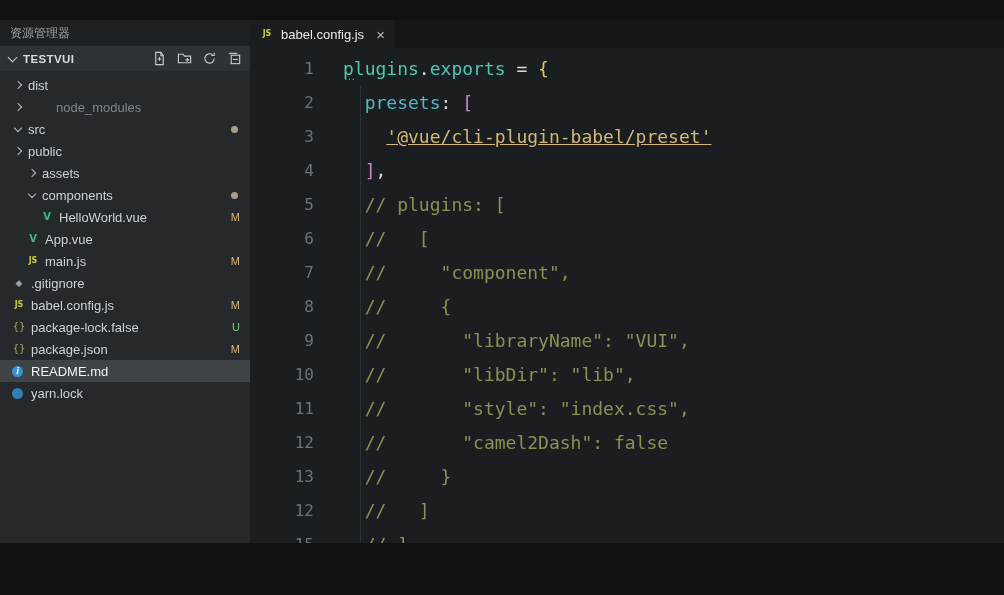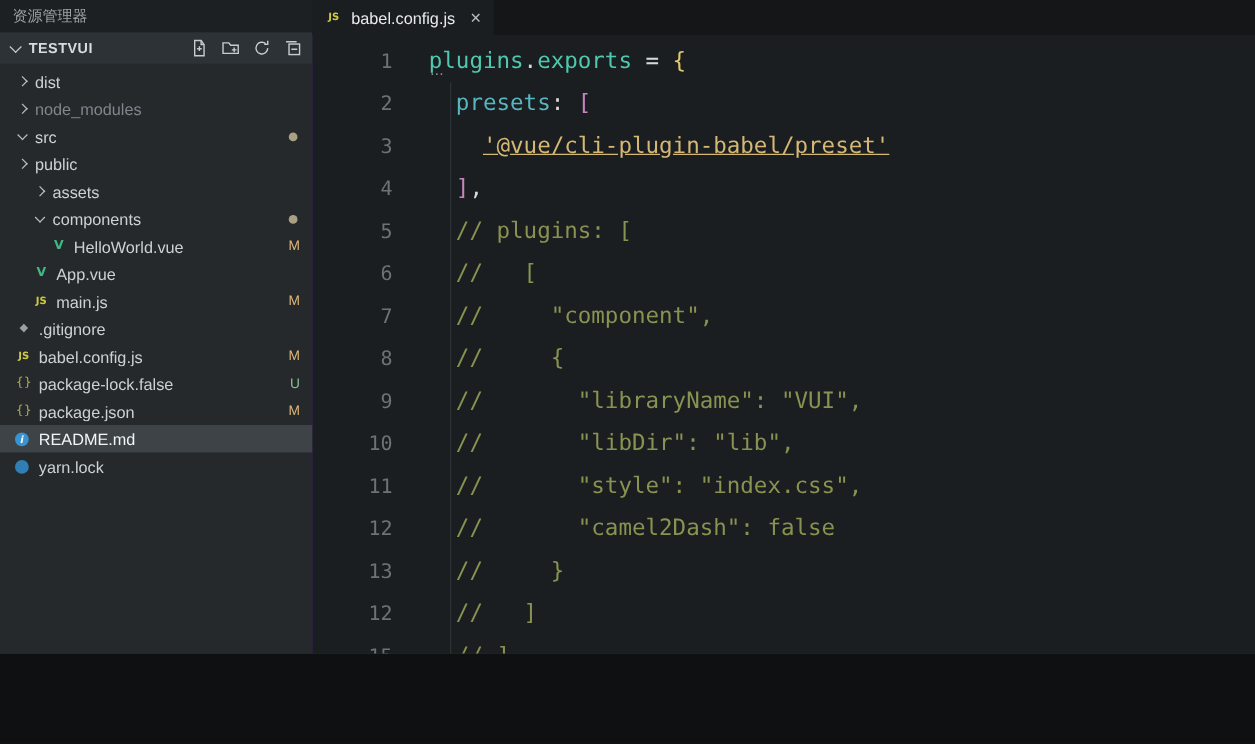--- a/index.html
+++ b/index.html
@@ -1,17 +1,17 @@
 <!DOCTYPE html>
 <html><head>
 <meta charset="utf-8">
 <style>
   html,body{margin:0;padding:0;background:#0e1012;}
-  .app{position:relative;width:1004px;height:523px;background:#4c1d95;overflow:hidden;
-       font-family:"Liberation Sans",sans-serif;-webkit-font-smoothing:antialiased;}
+  .app{position:relative;width:1004px;height:523px;background:#14532d;overflow:hidden;
+       font-family:"Liberation Sans",sans-serif;margin-top:20px;-webkit-font-smoothing:antialiased;}
 
   
   .sidebar{position:absolute;left:0;top:0;width:250px;height:100%;background:#25292c;}
   .sidebar-title{height:26px;line-height:26px;background:#1d2022;color:#9da3a8;
                  font-size:12px;padding-left:10px;}
   .section-header{height:25px;background:#2d3236;display:flex;align-items:center;
                   padding:0 8px 0 6px;color:#d8dcdf;}
   .section-chevron{width:6px;height:6px;border-right:1.5px solid #c9ccce;
                    border-bottom:1.5px solid #c9ccce;transform:rotate(45deg);
                    margin:-2px 7px 0 3px;flex:0 0 6px;}
@@ -112,21 +112,21 @@
           </svg>
         </span>
       </span>
     </div>
 
     <div class="tree">
         <div class="tree-row" style="padding-left: 12px;">
           <span class="twisty col"></span>
           <span class="tree-label">dist</span>
         </div>
-        <div class="tree-row dimmed" style="padding-left: 12px;">
+        <div class="tree-row dimmed" style="padding-left: 12px; gap: 28px;">
           <span class="twisty col"></span>
           <span class="tree-label">node_modules</span>
         </div>
         <div class="tree-row" style="padding-left: 12px;">
           <span class="twisty exp"></span>
           <span class="tree-label">src</span>
           <span class="dot"></span>
         </div>
         <div class="tree-row" style="padding-left: 12px;">
           <span class="twisty col"></span>

